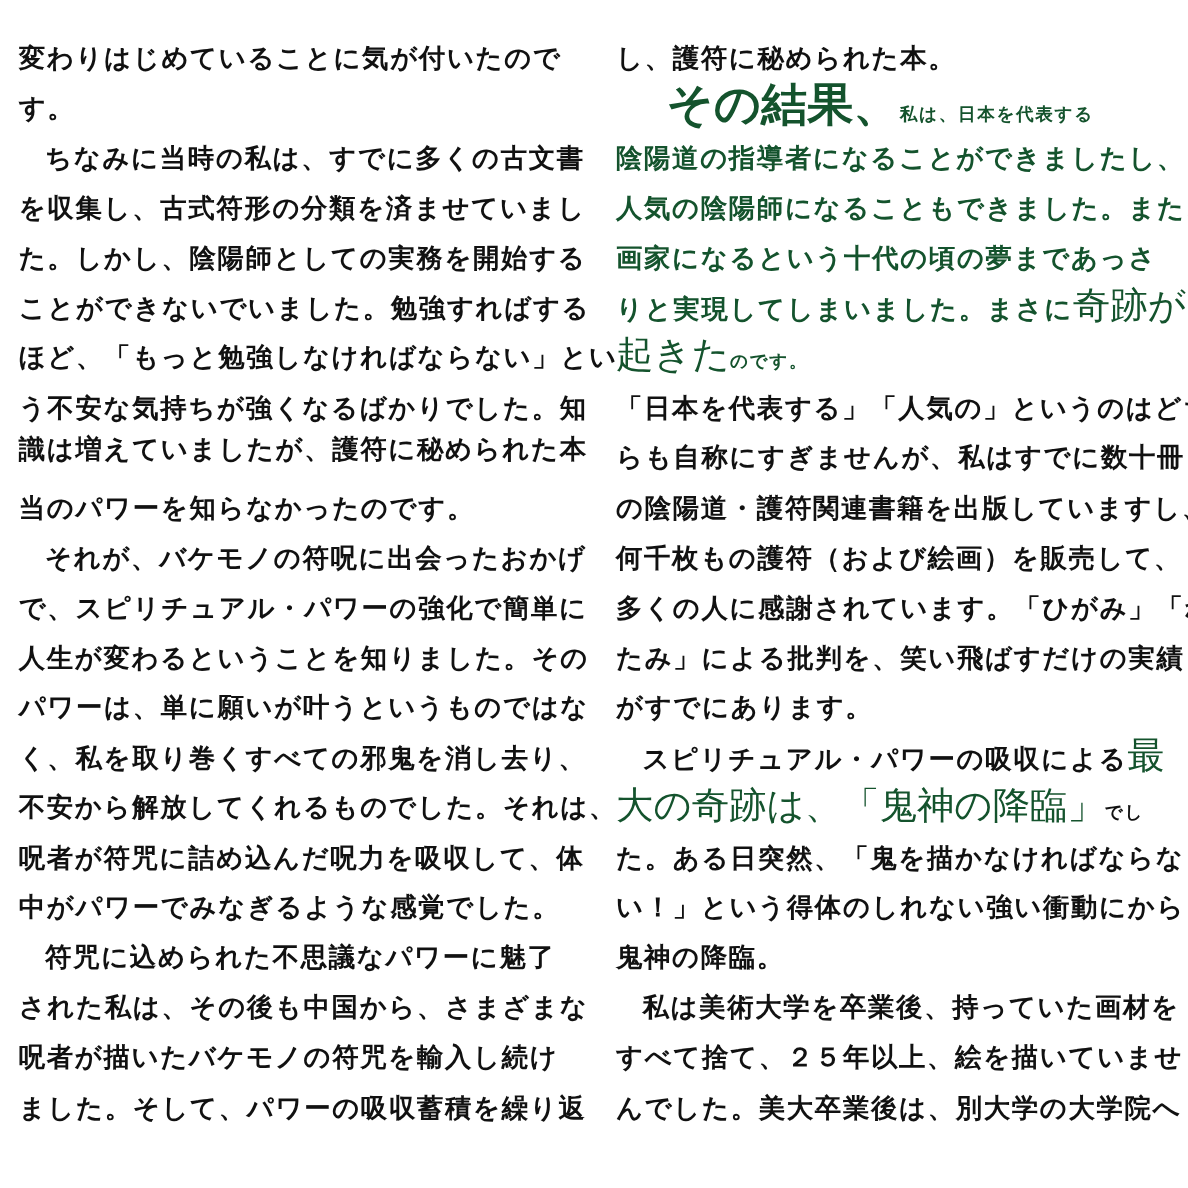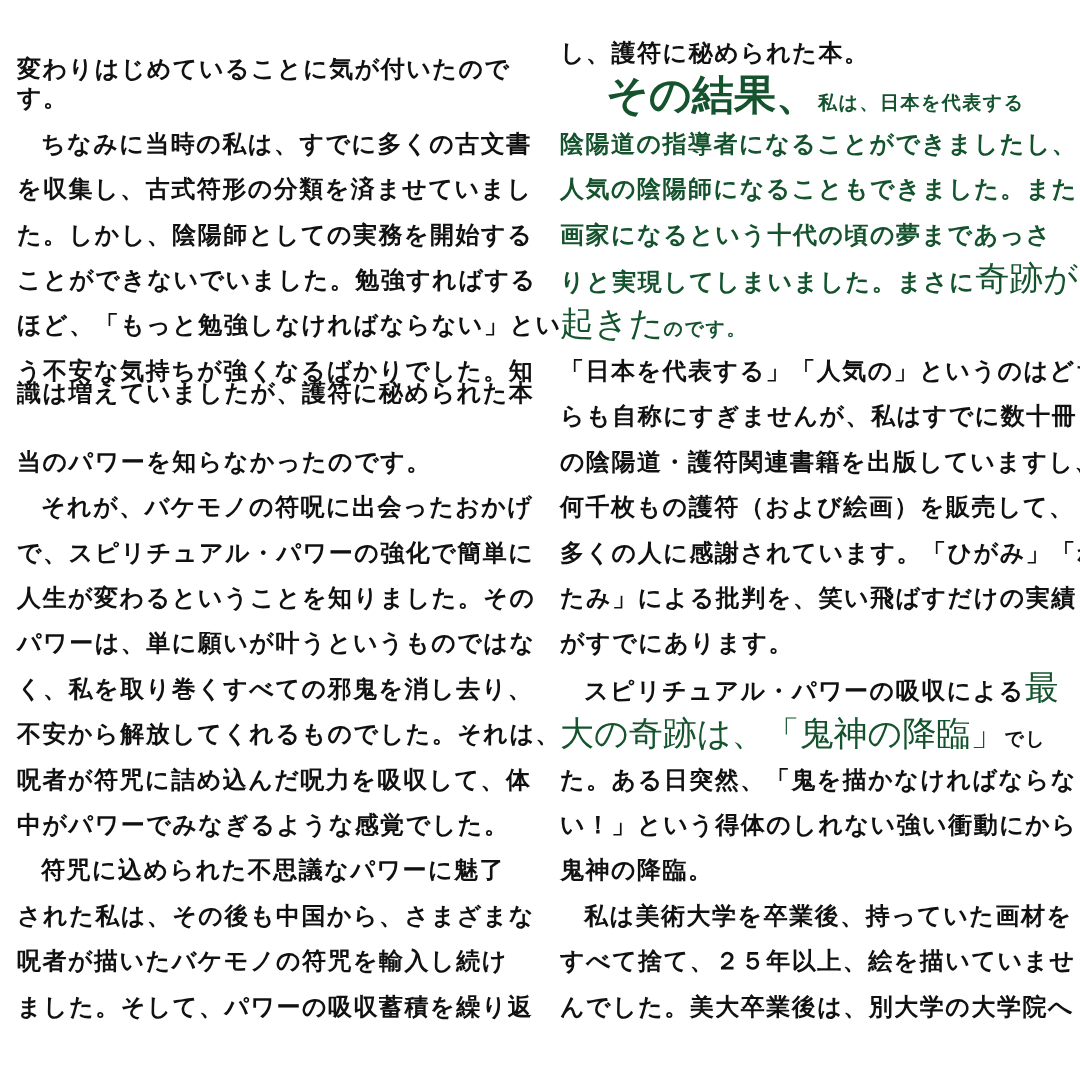--- a/index.html
+++ b/index.html
@@ -6,37 +6,37 @@
   body { width: 1080px; height: 1080px; overflow: hidden; position: relative;
          font-family: "DejaVu Sans", "Liberation Sans", sans-serif; color: #111; }
   .col { position: absolute; top: 0; }
   .col-left { left: 17px; width: 525px; }
   .col-right { left: 560px; width: 520px; }
   .line { position: absolute; left: 0; height: 46px; line-height: 46px;
           font-size: 24px; font-weight: bold; white-space: nowrap; letter-spacing: 1.5px; }
   .red { color: #14532d; }
   .big { font-size: 34px; font-weight: normal; letter-spacing: 0; }
   .huge { font-size: 42px; font-weight: bold; letter-spacing: 0; }
-  .small { font-size: 19px; }
+  .small { font-size: 16px; }
   .ind { padding-left: 24px; }
   .ind-big { padding-left: 46px; }
 </style>
 </head>
 <body>
 
 <div class="col col-left">
-  <div class="line" style="top:46px">変わりはじめていることに気が付いたので</div>
+  <div class="line" style="top:30px">変わりはじめていることに気が付いたので</div>
   <div class="line" style="top:75px">す。</div>
   <div class="line ind" style="top:121px">ちなみに当時の私は、すでに多くの古文書</div>
   <div class="line" style="top:166px">を収集し、古式符形の分類を済ませていまし</div>
   <div class="line" style="top:212px">た。しかし、陰陽師としての実務を開始する</div>
   <div class="line" style="top:257px">ことができないでいました。勉強すればする</div>
   <div class="line" style="top:302px">ほど、「もっと勉強しなければならない」とい</div>
   <div class="line" style="top:348px">う不安な気持ちが強くなるばかりでした。知</div>
-  <div class="line" style="top:370px">識は増えていましたが、護符に秘められた本</div>
+  <div class="line" style="top:385px">識は増えていましたが、護符に秘められた本</div>
   <div class="line" style="top:439px">当のパワーを知らなかったのです。</div>
   <div class="line ind" style="top:484px">それが、バケモノの符呪に出会ったおかげ</div>
   <div class="line" style="top:530px">で、スピリチュアル・パワーの強化で簡単に</div>
   <div class="line" style="top:575px"><span>人生が変わるということを知りました。</span><span>その</span></div>
   <div class="line" style="top:620px">パワーは、単に願いが叶うというものではな</div>
   <div class="line" style="top:666px">く、私を取り巻くすべての邪鬼を消し去り、</div>
   <div class="line" style="top:711px">不安から解放してくれるものでした。それは、</div>
   <div class="line" style="top:757px">呪者が符咒に詰め込んだ呪力を吸収して、体</div>
   <div class="line" style="top:802px">中がパワーでみなぎるような感覚でした。</div>
   <div class="line ind" style="top:847px">符咒に込められた不思議なパワーに魅了</div>

